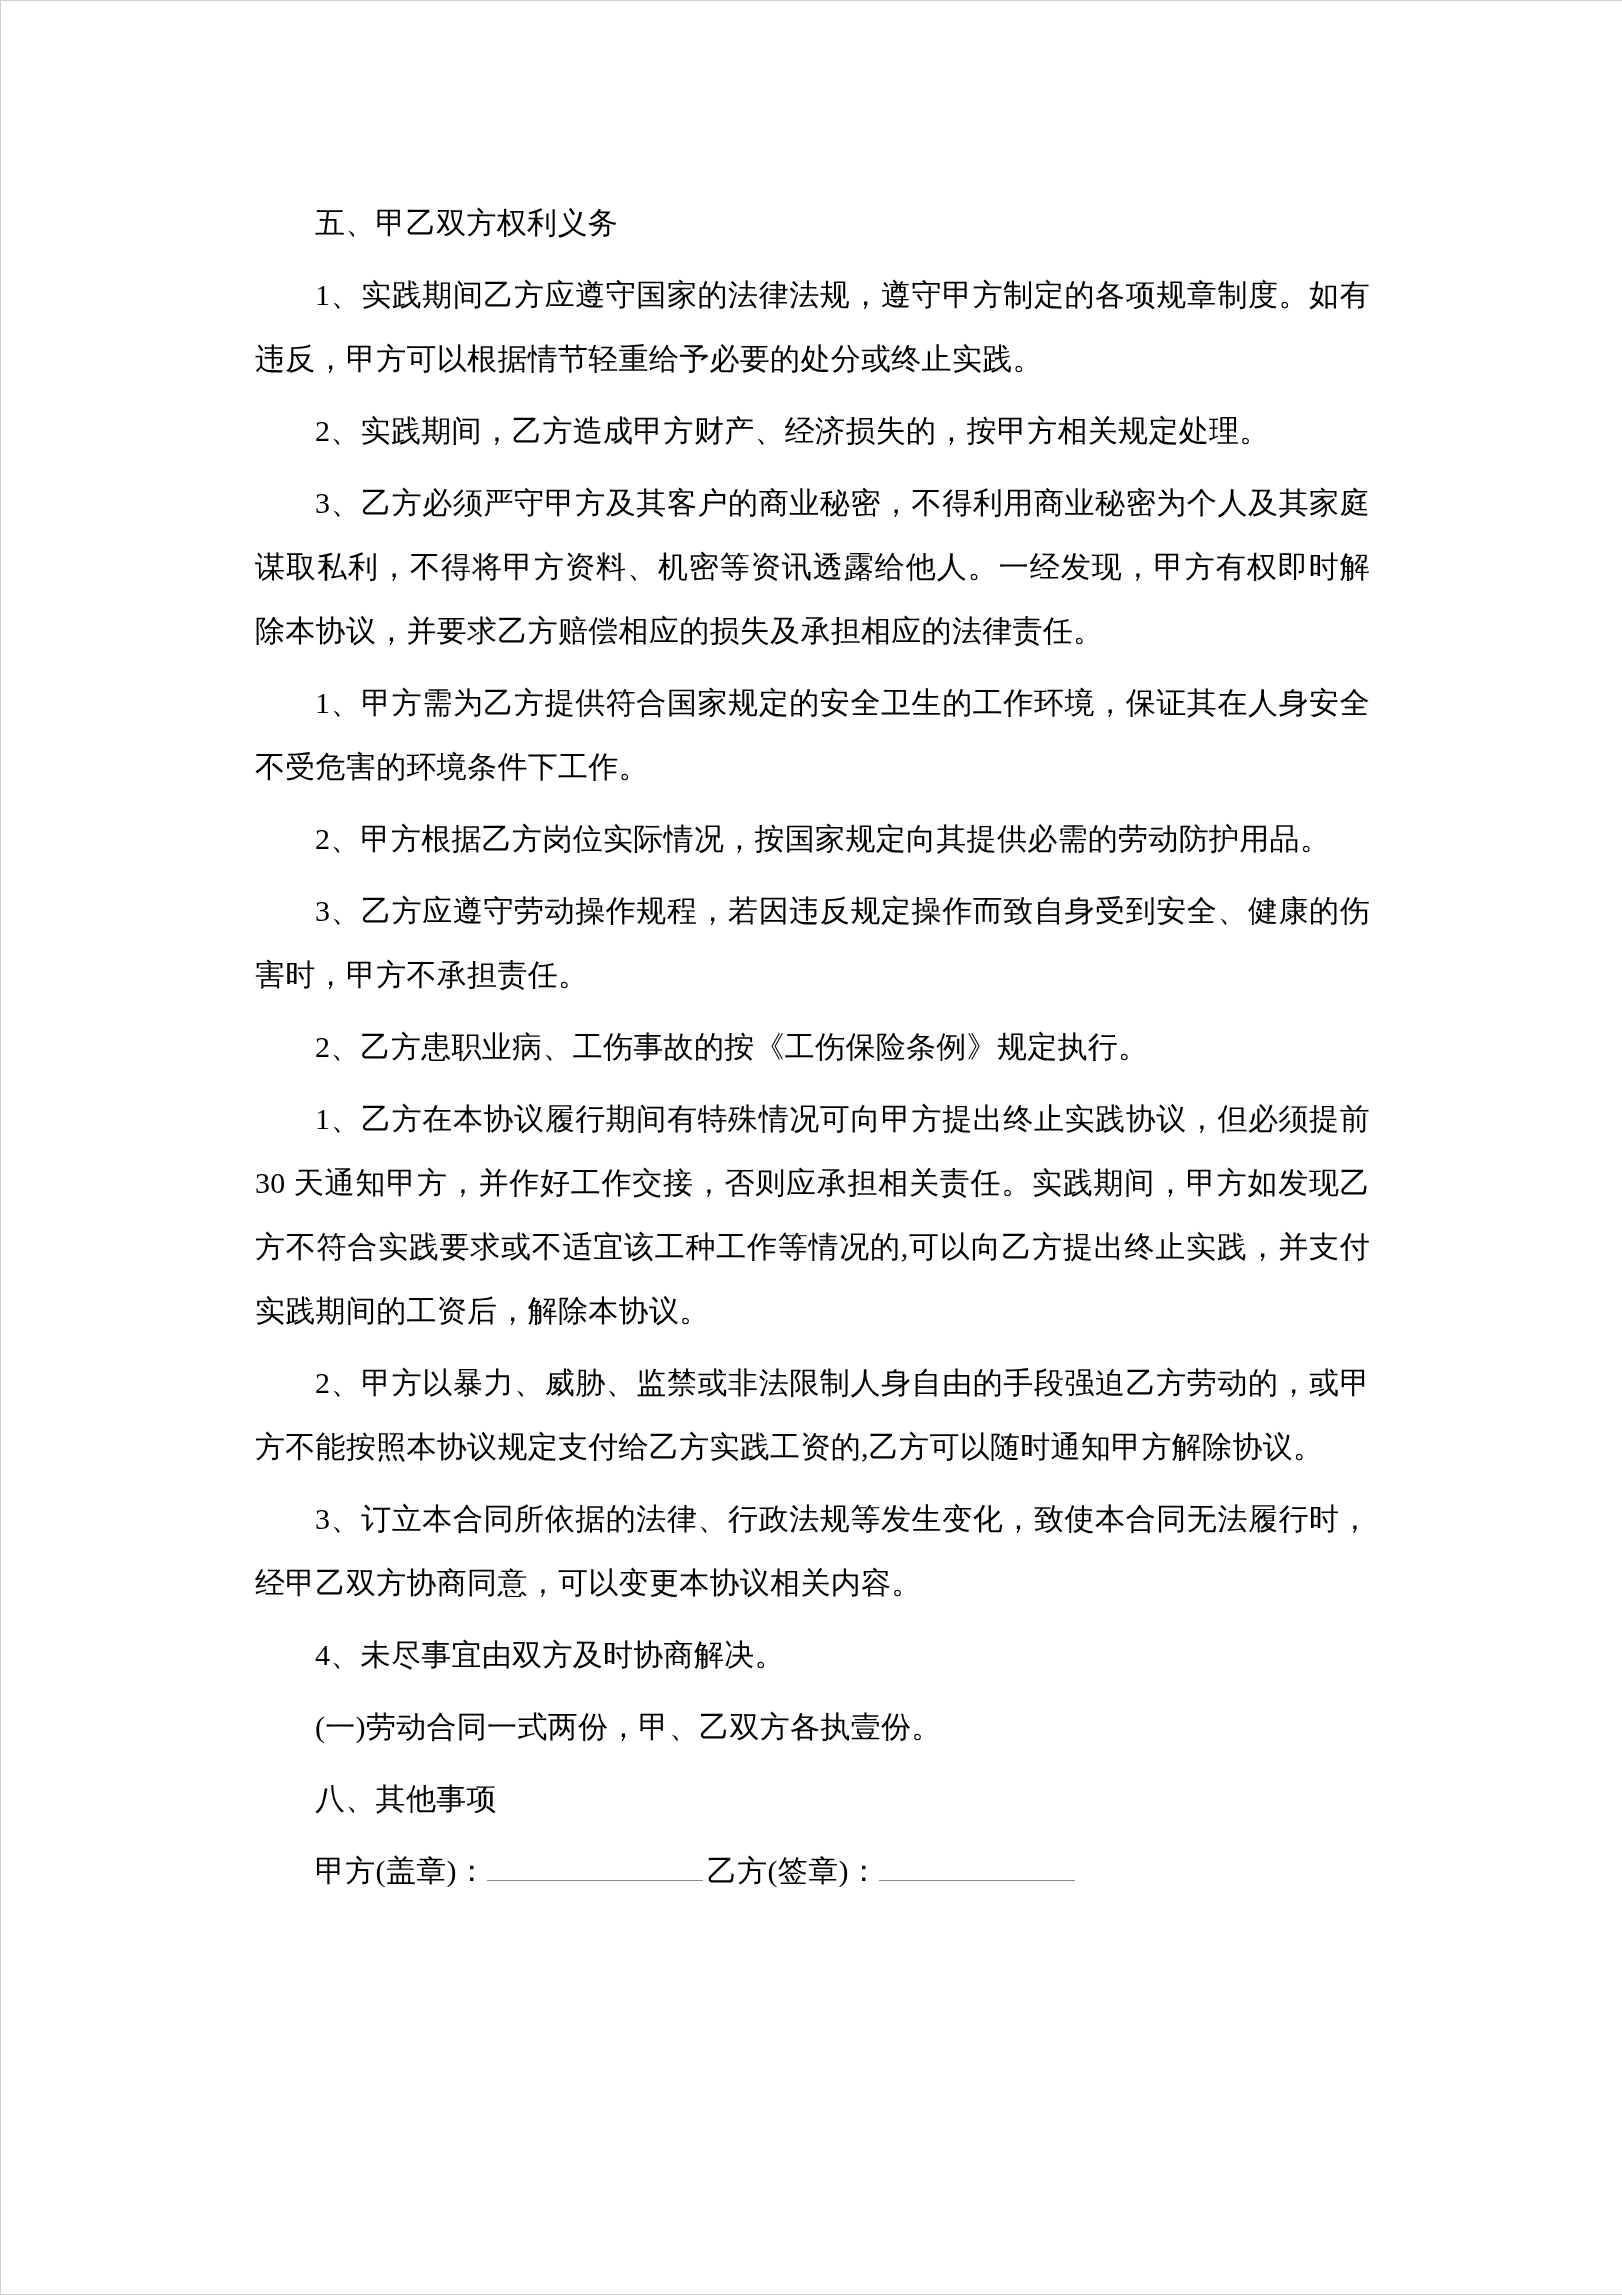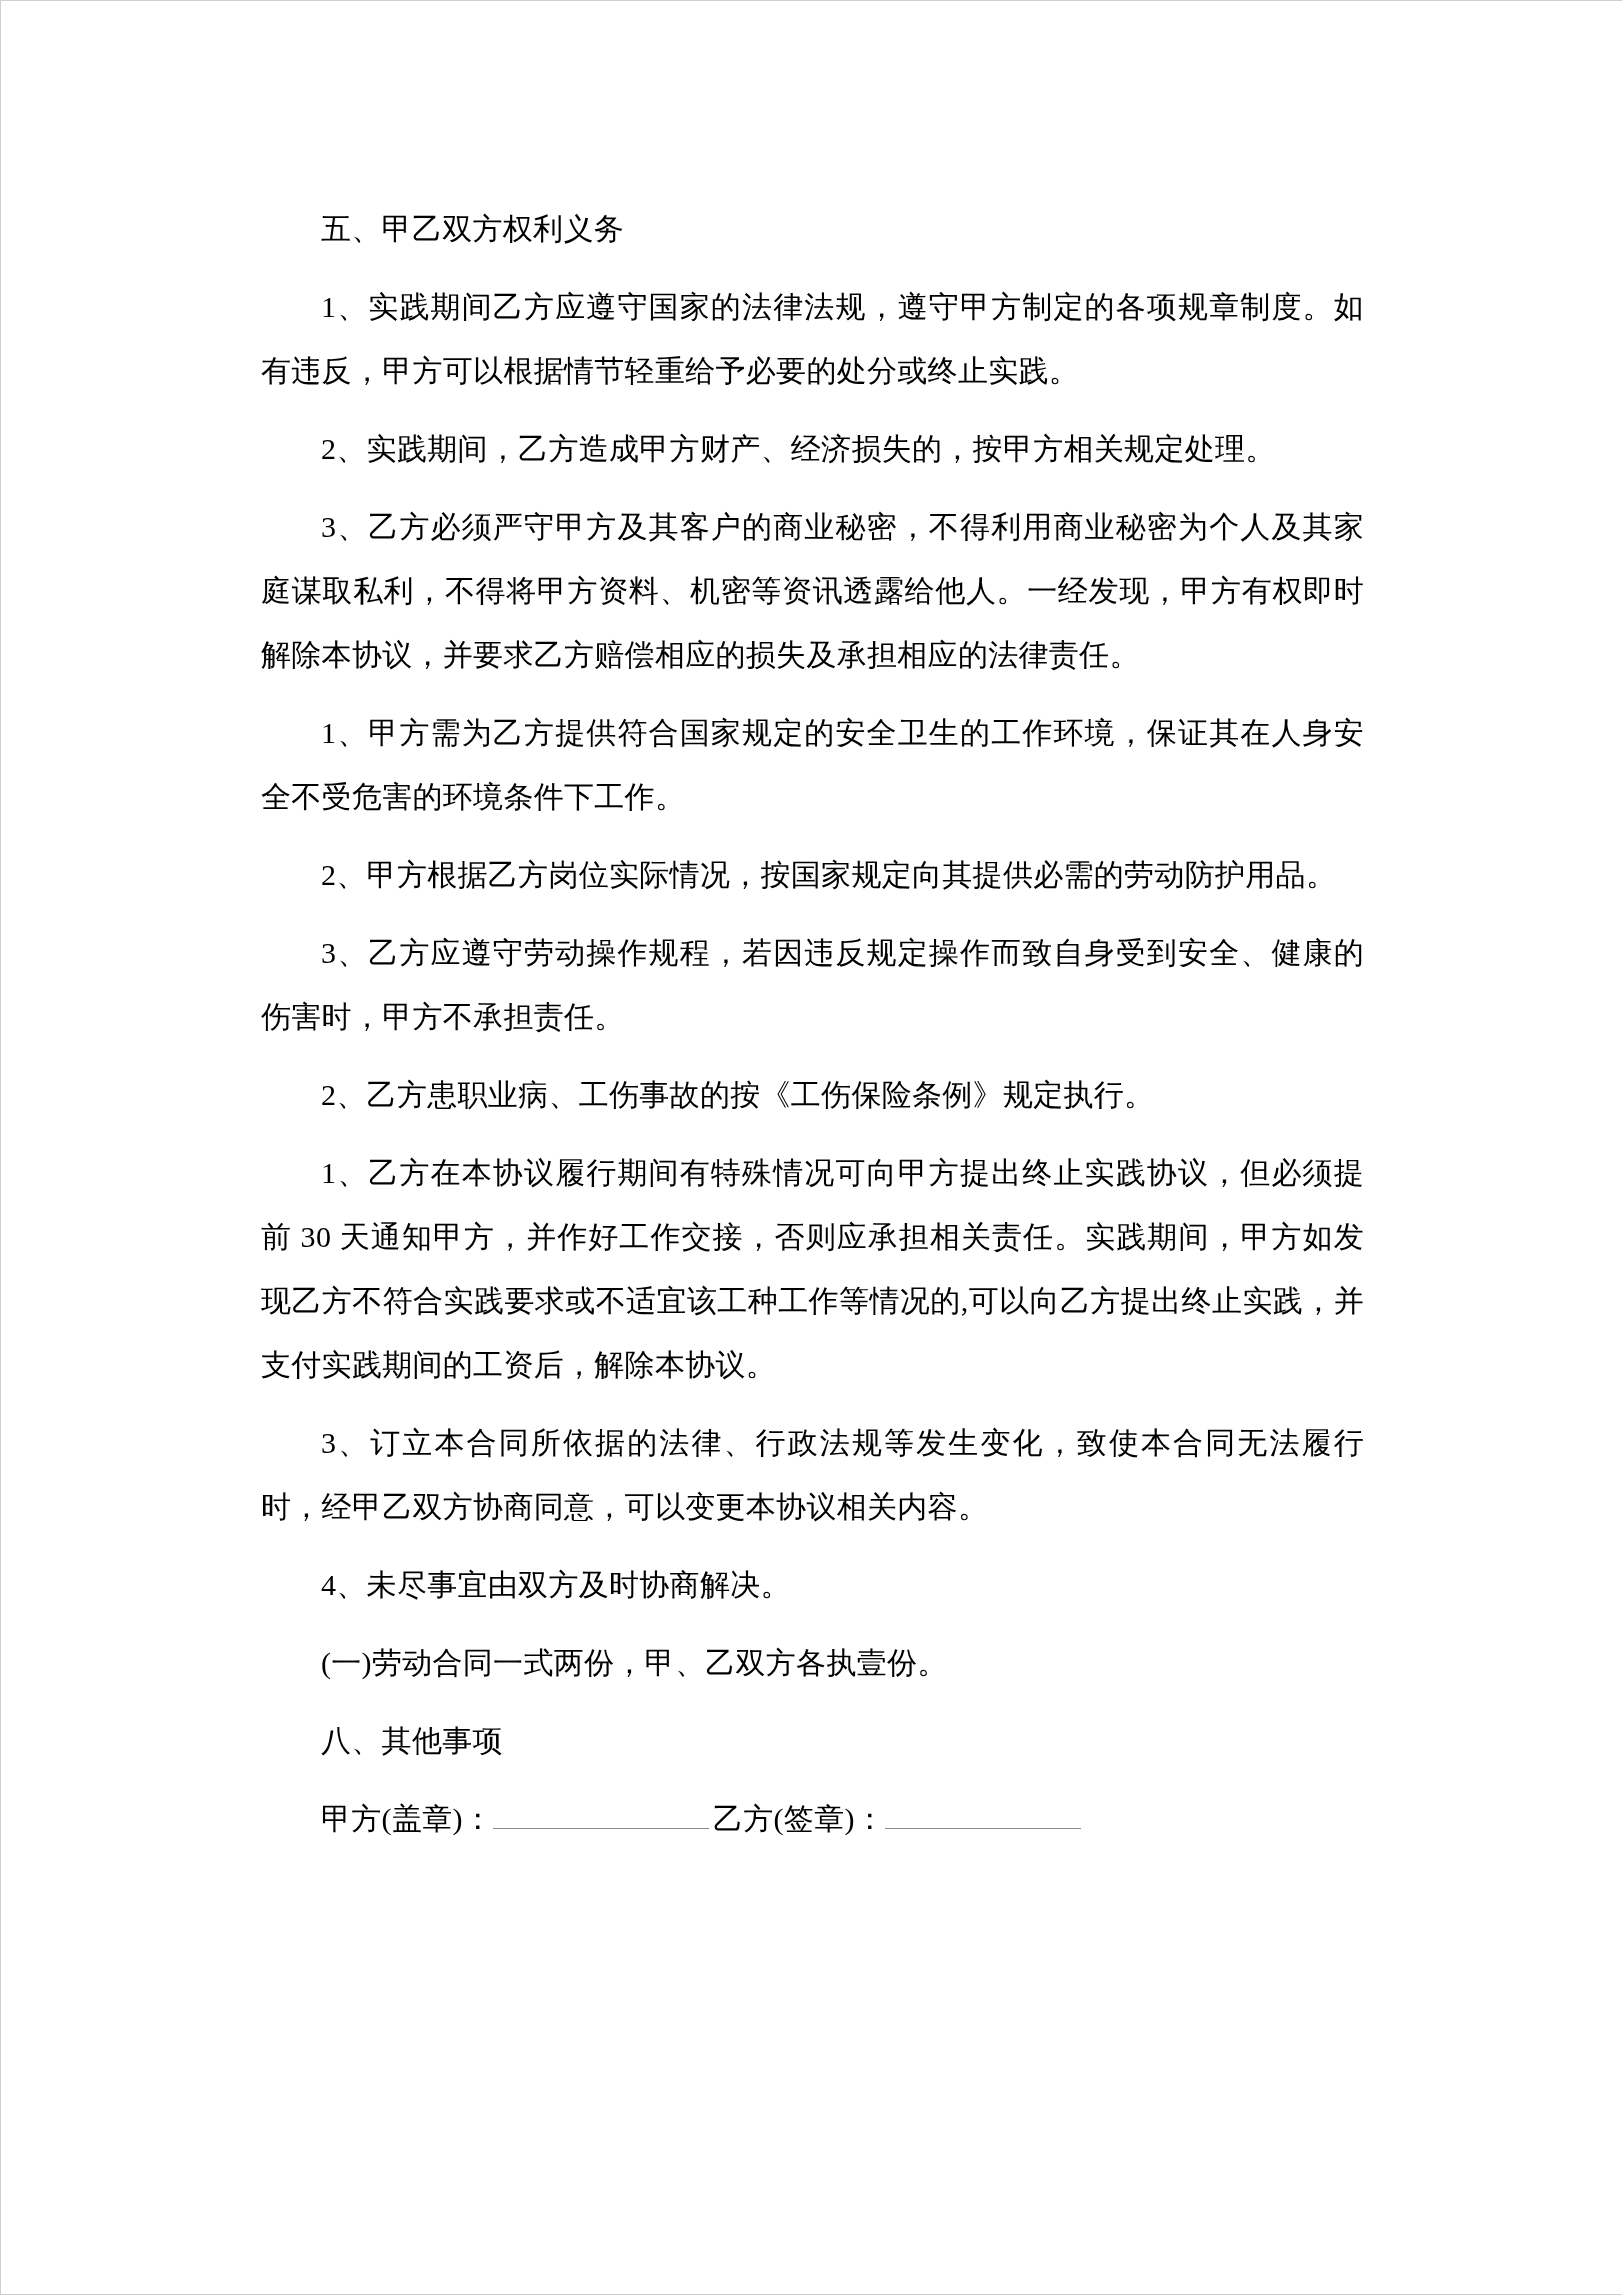--- a/index.html
+++ b/index.html
@@ -23,21 +23,21 @@
     left: 246px;
     top: 182px;
     width: 1131px;
     font-size: 30px;
     line-height: 64px;
     text-align: justify;
     text-justify: inter-ideograph;
     letter-spacing: 0.3px;
   }
   .content p {
-    margin: 14px;
+    margin: 8px;
     padding: 0;
     text-indent: 2em;
     font-family: Liberation Serif, serif;
   }
   .sig-line {
     white-space: nowrap;
   }
   .sig-blank {
     display: inline-block;
     vertical-align: baseline;
@@ -57,20 +57,21 @@
     <p>1、实践期间乙方应遵守国家的法律法规，遵守甲方制定的各项规章制度。如有违反，甲方可以根据情节轻重给予必要的处分或终止实践。</p>
     <p>2、实践期间，乙方造成甲方财产、经济损失的，按甲方相关规定处理。</p>
     <p>3、乙方必须严守甲方及其客户的商业秘密，不得利用商业秘密为个人及其家庭谋取私利，不得将甲方资料、机密等资讯透露给他人。一经发现，甲方有权即时解除本协议，并要求乙方赔偿相应的损失及承担相应的法律责任。</p>
 
     <p>1、甲方需为乙方提供符合国家规定的安全卫生的工作环境，保证其在人身安全不受危害的环境条件下工作。</p>
     <p>2、甲方根据乙方岗位实际情况，按国家规定向其提供必需的劳动防护用品。</p>
     <p>3、乙方应遵守劳动操作规程，若因违反规定操作而致自身受到安全、健康的伤害时，甲方不承担责任。</p>
     <p>2、乙方患职业病、工伤事故的按《工伤保险条例》规定执行。</p>
 
     <p>1、乙方在本协议履行期间有特殊情况可向甲方提出终止实践协议，但必须提前 30 天通知甲方，并作好工作交接，否则应承担相关责任。实践期间，甲方如发现乙方不符合实践要求或不适宜该工种工作等情况的,可以向乙方提出终止实践，并支付实践期间的工资后，解除本协议。</p>
+    <p>2、甲方以暴力、威胁、监禁或非法限制人身自由的手段强迫乙方劳动的，或甲方不能按照本协议规定支付给乙方实践工资的,乙方可以随时通知甲方解除协议。</p>
     <p>3、订立本合同所依据的法律、行政法规等发生变化，致使本合同无法履行时，经甲乙双方协商同意，可以变更本协议相关内容。</p>
     <p>4、未尽事宜由双方及时协商解决。</p>
 
     <p>(一)劳动合同一式两份，甲、乙双方各执壹份。</p>
     <p>八、其他事项</p>
 
     <p class="sig-line">
       <span>甲方(盖章)：</span><span class="sig-blank sig-blank-a"></span><span>乙方(签章)：</span><span class="sig-blank sig-blank-b"></span>
     </p>
 

